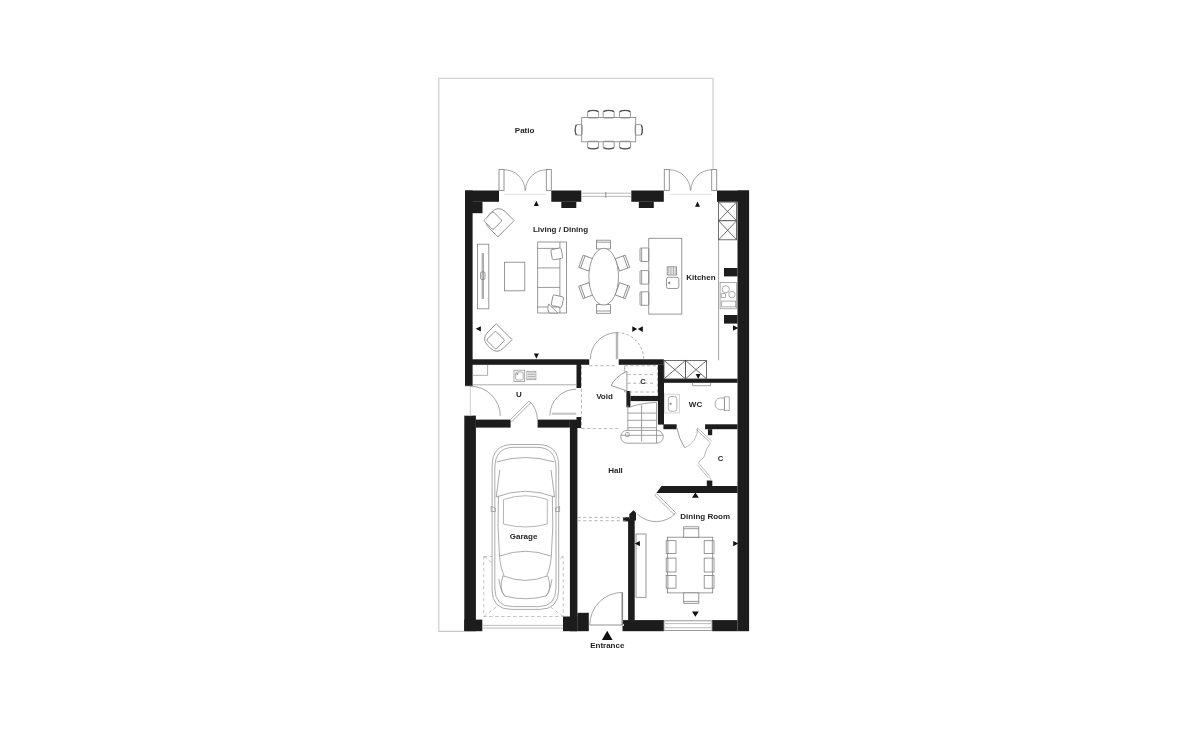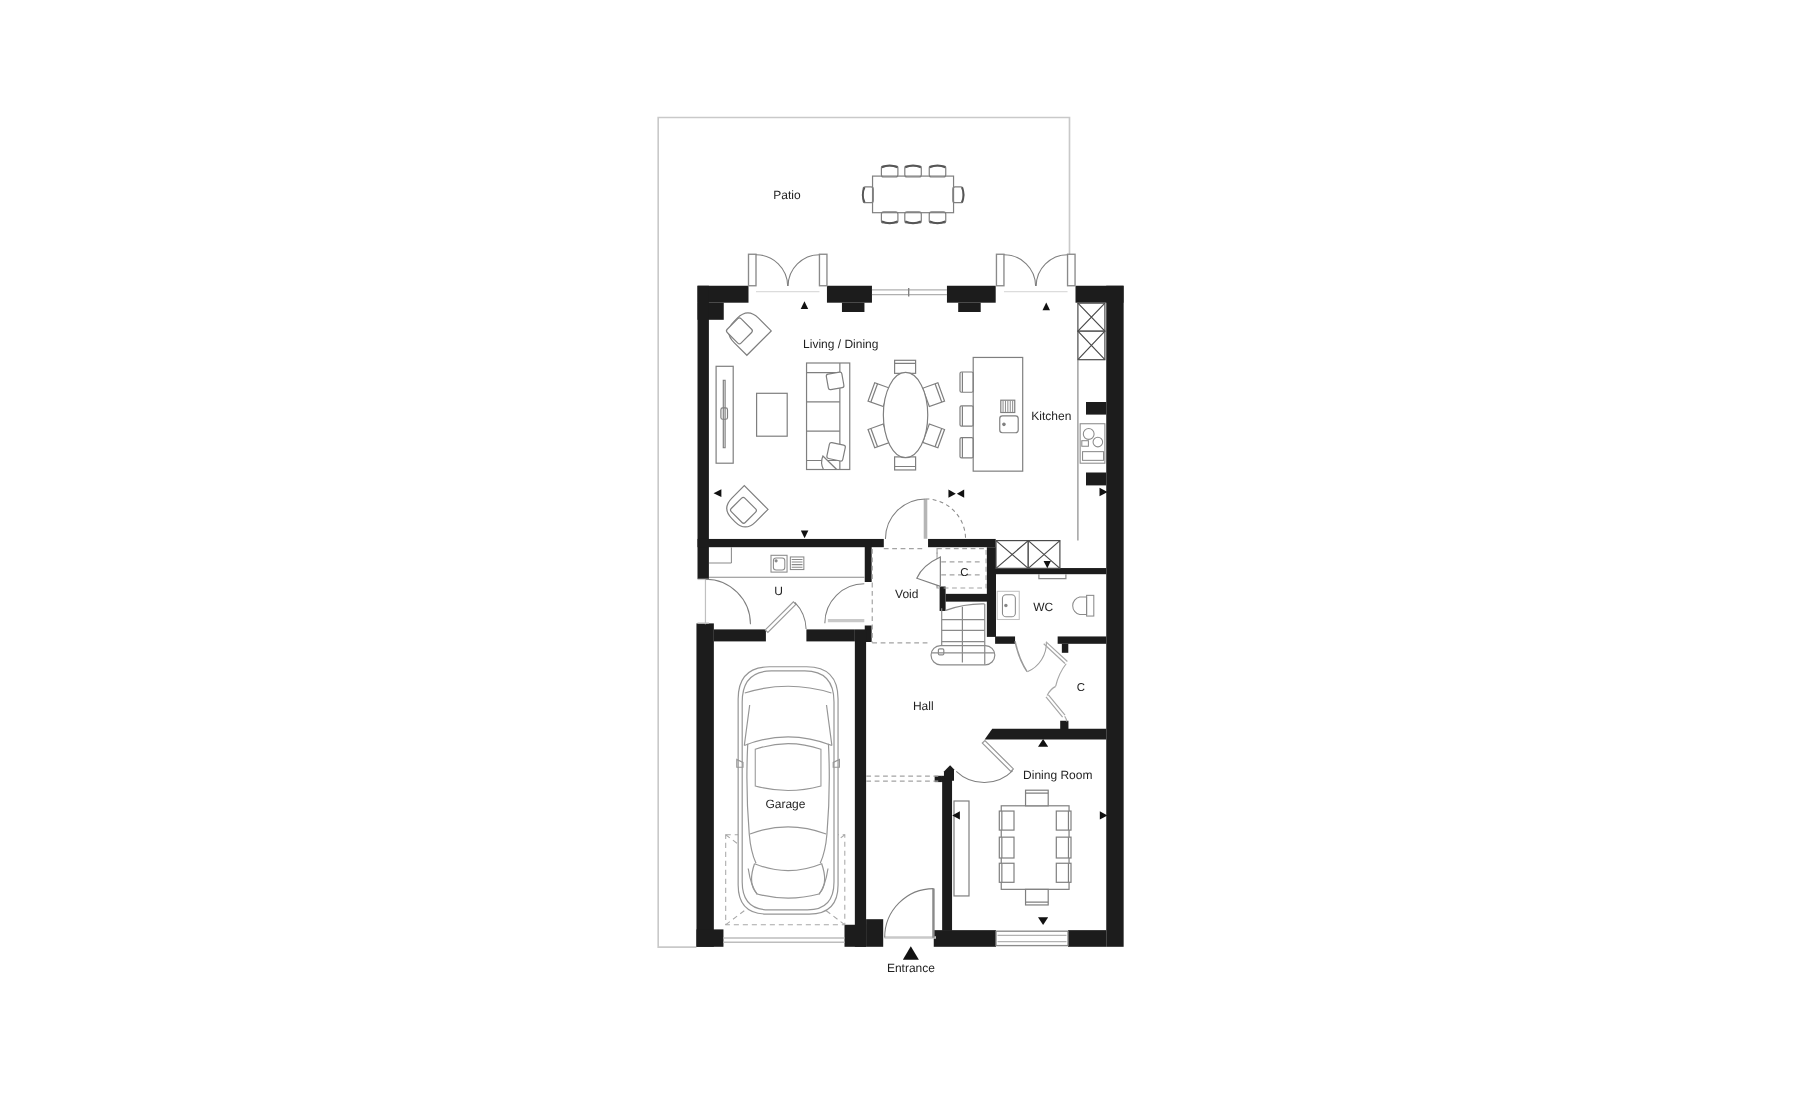--- a/index.html
+++ b/index.html
@@ -1,17 +1,17 @@
 <!DOCTYPE html>
 <html><head>
 <meta charset="utf-8">
 <title>Floorplan</title>
 <style>
   html,body{margin:0;padding:0;background:#ffffff;}
-  .wrap{width:1200px;height:733px;position:relative;background:#fff;overflow:hidden;filter:grayscale(1);}
+  .wrap{width:1200px;height:733px;position:relative;background:#fff;overflow:hidden;filter:grayscale(1);font-weight:bold;}
   svg{display:block;}
   text{font-family:"Liberation Sans",sans-serif;fill:#1f1f1f;}
 </style>
 </head>
 <body>
 <div class="wrap">
 <svg width="1200" height="733" viewBox="0 0 1200 733">
 
 <g>
 

